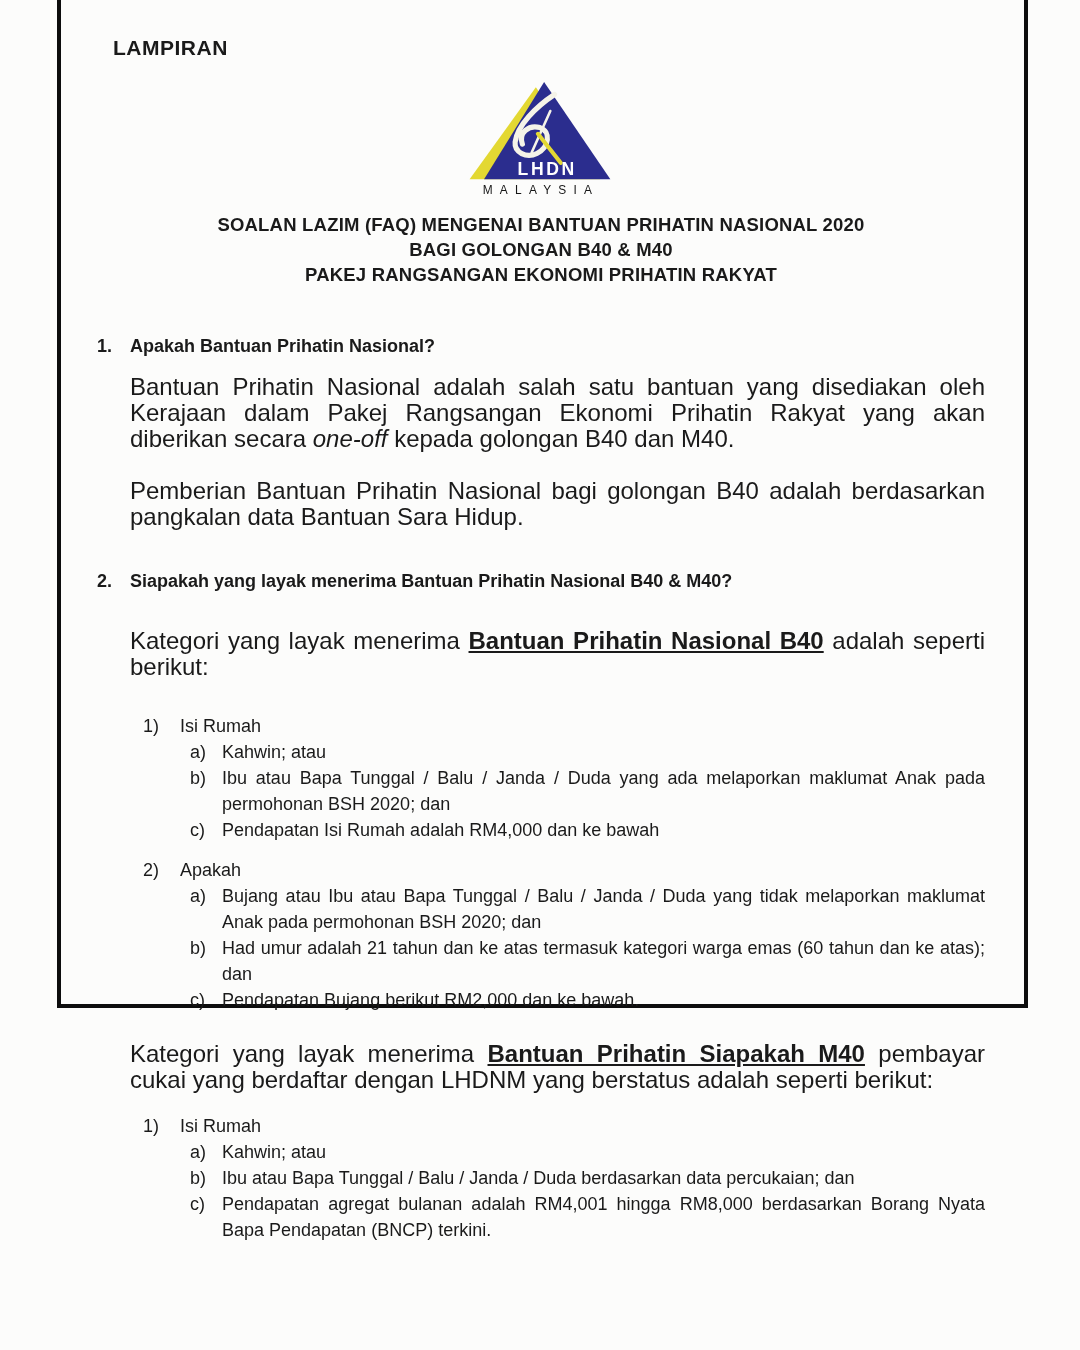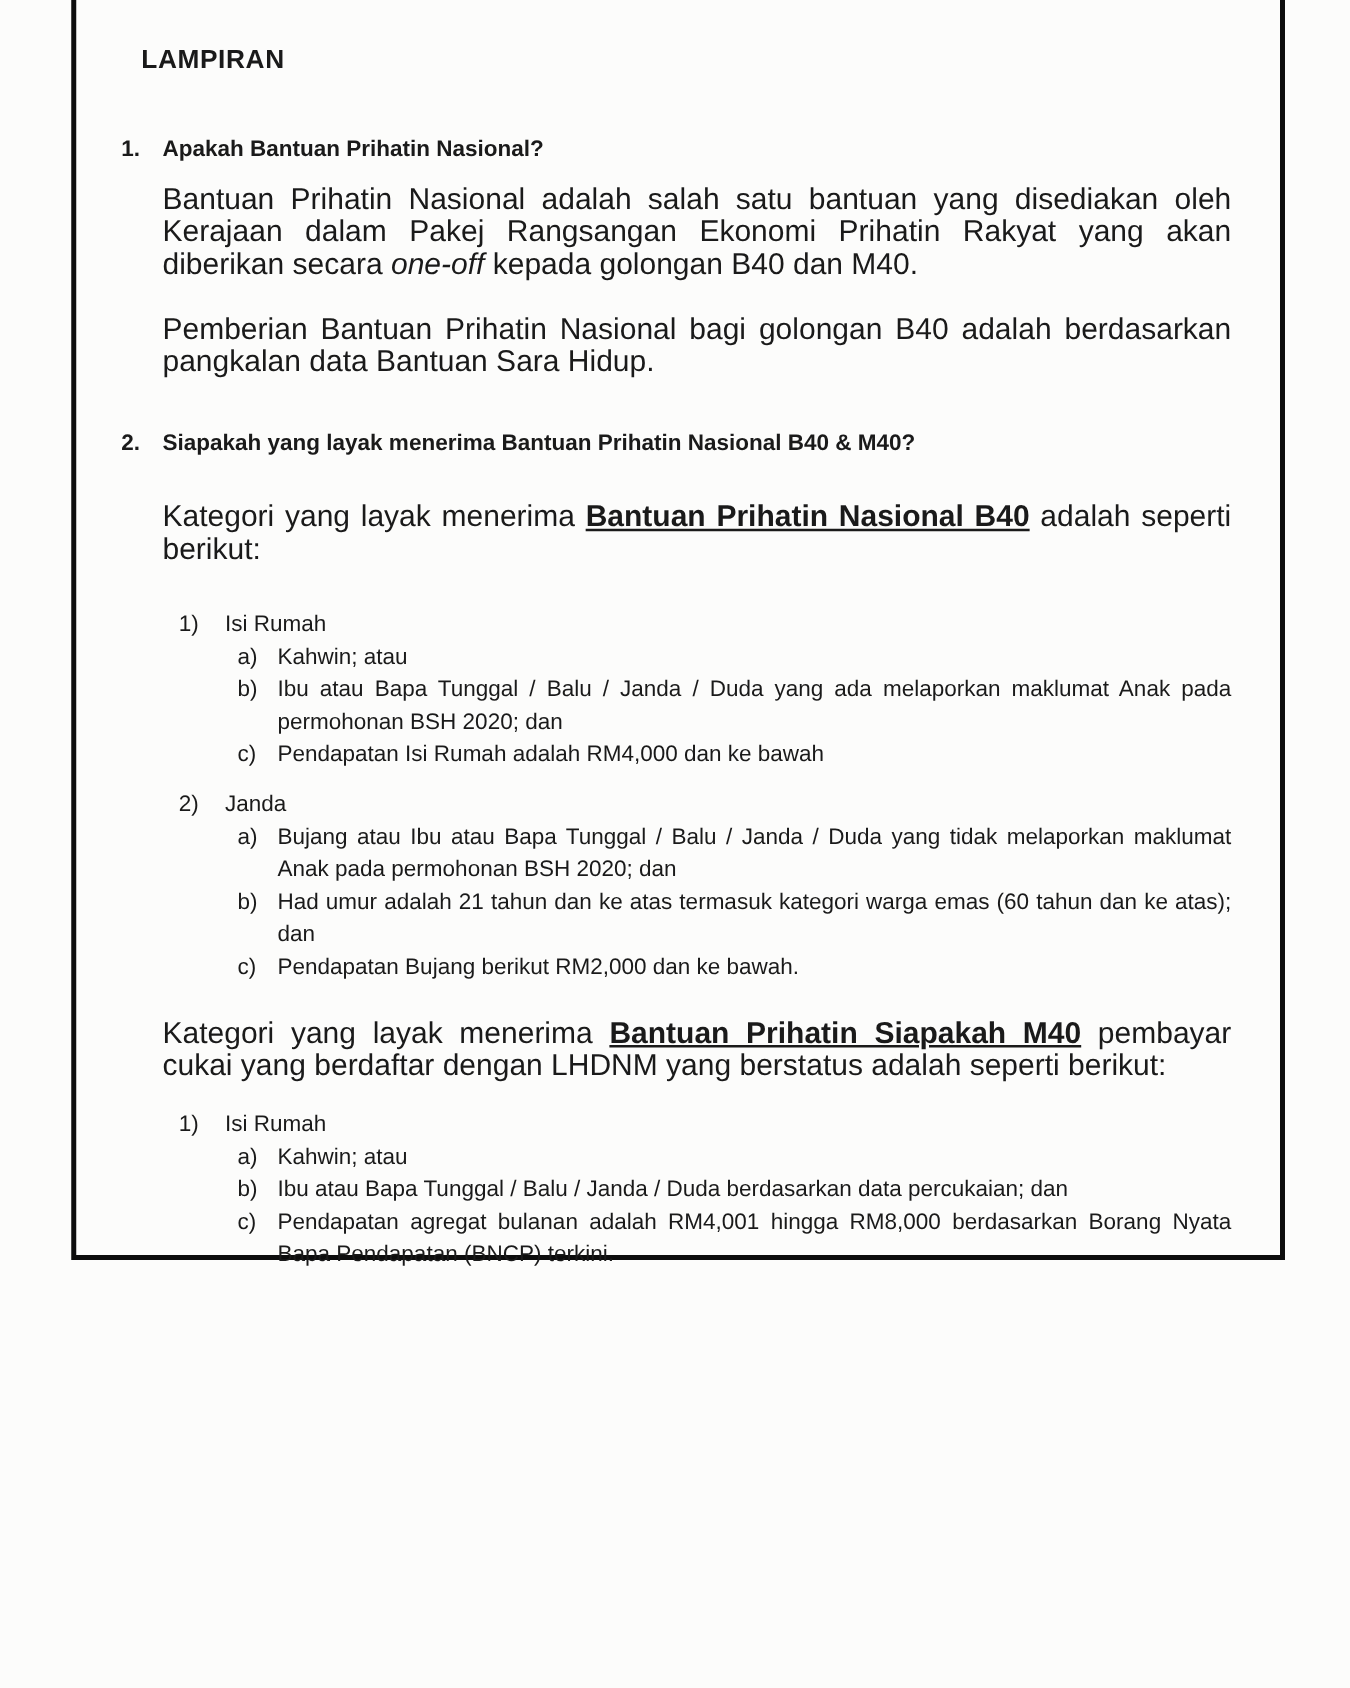--- a/index.html
+++ b/index.html
@@ -95,21 +95,37 @@
 </head>
 <body>
 
 <div class="page">
   <div class="frame"></div>
 
   <div class="content">
 
     <div class="corner-label">LAMPIRAN</div>
 
-
+    <div class="logo-wrap">
+      <svg width="158" height="118" viewBox="0 0 150 114">
+        <polygon points="70,7 6,96 132,96" fill="#e3d832"></polygon>
+        <polygon points="78,2 20,96 142,96" fill="#2b2d8e"></polygon>
+        <path d="M88,14 C70,26 52,44 50,60 C49,70 61,76 71,71 C83,65 85,50 74,46 C63,43 53,51 57,62" fill="none" stroke-width="5" stroke-linecap="round" stroke="#f5f3e8"></path>
+        <path d="M84,30 L66,70" fill="none" stroke-width="2.5" stroke-linecap="round" stroke="#f5f3e8"></path>
+        <path d="M72,52 L94,80" fill="none" stroke-width="4" stroke-linecap="round" stroke="#e3d832"></path>
+        <text x="81" y="92" text-anchor="middle" font-size="17" font-weight="bold" letter-spacing="2.5" fill="#ffffff" font-family="Liberation Sans, sans-serif">LHDN</text>
+        <text x="75" y="110" text-anchor="middle" font-size="11.5" letter-spacing="7" fill="#161616" font-family="Liberation Sans, sans-serif">MALAYSIA</text>
+      </svg>
+    </div>
+
+    <div class="doc-title">
+      <div>SOALAN LAZIM (FAQ) MENGENAI BANTUAN PRIHATIN NASIONAL 2020</div>
+      <div>BAGI GOLONGAN B40 &amp; M40</div>
+      <div>PAKEJ RANGSANGAN EKONOMI PRIHATIN RAKYAT</div>
+    </div>
 
     <div class="q-heading q1-heading">
       <span class="qnum">1.</span>
       <span class="qtext">Apakah Bantuan Prihatin Nasional?</span>
     </div>
 
     <p class="para p-first"><span>Bantuan Prihatin Nasional adalah salah satu bantuan yang disediakan oleh Kerajaan dalam Pakej Rangsangan Ekonomi Prihatin Rakyat yang akan diberikan secara </span><i>one-off</i><span> kepada golongan B40 dan M40.</span></p>
 
     <p class="para p-gap">Pemberian Bantuan Prihatin Nasional bagi golongan B40 adalah berdasarkan pangkalan data Bantuan Sara Hidup.</p>
 
@@ -138,21 +154,21 @@
         <div class="item">
           <span class="lett">c)</span>
           <span class="ltext">Pendapatan Isi Rumah adalah RM4,000 dan ke bawah</span>
         </div>
       </div>
     </div>
 
     <div class="group g2">
       <div class="group-head">
         <span class="gnum">2)</span>
-        <span class="gtitle">Janda</span>
+        <span class="gtitle">Apakah</span>
       </div>
       <div class="items">
         <div class="item">
           <span class="lett">a)</span>
           <span class="ltext">Bujang atau Ibu atau Bapa Tunggal / Balu / Janda / Duda yang tidak melaporkan maklumat Anak pada permohonan BSH 2020; dan</span>
         </div>
         <div class="item">
           <span class="lett">b)</span>
           <span class="ltext">Had umur adalah 21 tahun dan ke atas termasuk kategori warga emas (60 tahun dan ke atas); dan</span>
         </div>

